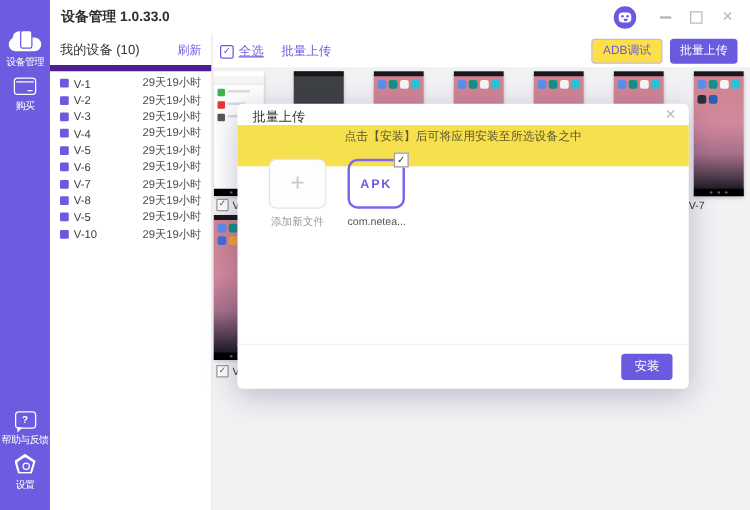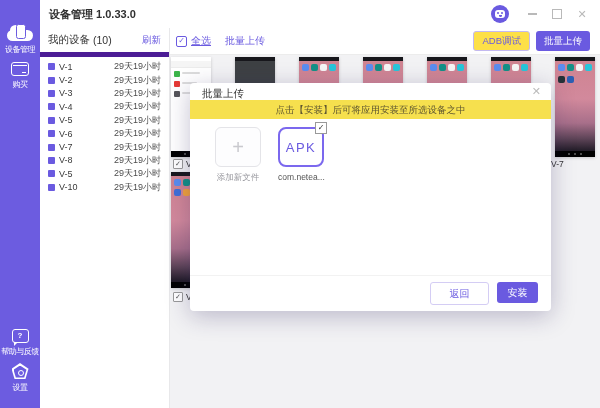--- a/index.html
+++ b/index.html
@@ -74,27 +74,27 @@
   .t-dark{background:#3e4144;}
   .t-dark .dbtn{position:absolute;left:11px;top:42px;width:18px;height:8px;background:#5a5e62;border-radius:2px;}
   .t-row2{top:117px;height:116px;}
   .g-label{position:absolute;display:flex;align-items:center;gap:3px;font-size:8.5px;color:#333;}
   .gcb{width:8px;height:8px;border:1px solid #9a9a9a;border-radius:1px;background:#fff;color:#555;font-size:7px;line-height:7px;text-align:center;cursor:pointer;flex:none;}
   
   #modal{position:absolute;left:190px;top:83px;width:361px;height:228px;background:#fff;border-radius:4px;
          box-shadow:0 5px 24px rgba(40,30,90,.28);z-index:10;}
   .m-title{position:absolute;left:12px;top:4px;font-size:10.5px;color:#333;}
   .m-close{position:absolute;right:10px;top:2px;font-size:11px;color:#bbb;cursor:pointer;}
-  .m-notice{position:absolute;top:17px;left:0;right:0;height:19px;background:#f6e04e;color:#5d5530;
+  .m-notice{position:absolute;top:17px;left:0;right:0;height:33px;background:#f6e04e;color:#5d5530;
             font-size:9.5px;line-height:19px;text-align:center;}
   .tile{position:absolute;top:44px;width:46px;height:40px;border-radius:6px;box-sizing:border-box;cursor:pointer;}
   #add-tile{left:25px;border:1px solid #e4e4e8;background:#fdfdfe;color:#c9c9ce;font-size:20px;font-weight:300;
             display:flex;align-items:center;justify-content:center;}
   #apk-tile{left:88px;border:2px solid #7b68ee;border-radius:8px;display:flex;align-items:center;justify-content:center;}
-  .apk-badge{color:#6a5ae0;font-size:13px;font-weight:normal;letter-spacing:1.5px;}
+  .apk-badge{color:#6a5ae0;font-size:10px;font-weight:bold;letter-spacing:1.5px;}
   .apk-cb{position:absolute;right:-5px;top:-7px;width:10px;height:10px;background:#fff;border:1px solid #999;
           color:#333;font-size:8px;line-height:9px;text-align:center;cursor:pointer;}
   .tile-label{position:absolute;top:89px;width:46px;text-align:center;font-size:8.5px;}
   #add-tile-label{left:25px;color:#9a9aa0;}
   #apk-tile-label{left:88px;color:#555;}
   .m-footer{position:absolute;left:0;right:0;bottom:0;height:36px;border-top:1px solid #f2f2f2;
             display:flex;align-items:center;padding:0 13px 0 15px;box-sizing:border-box;}
   .capacity{font-size:10px;color:#7b68ee;}
   .m-btns{margin-left:auto;display:flex;gap:8px;}
   .btn-back{width:57px;height:21px;line-height:21px;text-align:center;border:1px solid #d4cdf4;border-radius:3px;
@@ -371,19 +371,18 @@
     </div>
     <div class="tile" id="apk-tile">
       <span class="apk-badge">APK</span>
       <span class="apk-cb">✓</span>
     </div>
     <div class="tile-label" id="add-tile-label">添加新文件</div>
     <div class="tile-label" id="apk-tile-label">com.netea...</div>
 
     <div class="m-footer">
       <span class="m-btns">
-        <span class="btn-back">返回</span>
         <span class="btn-install">安装</span>
       </span>
     </div>
   </div>
 
 </div>
 
 </body></html>

